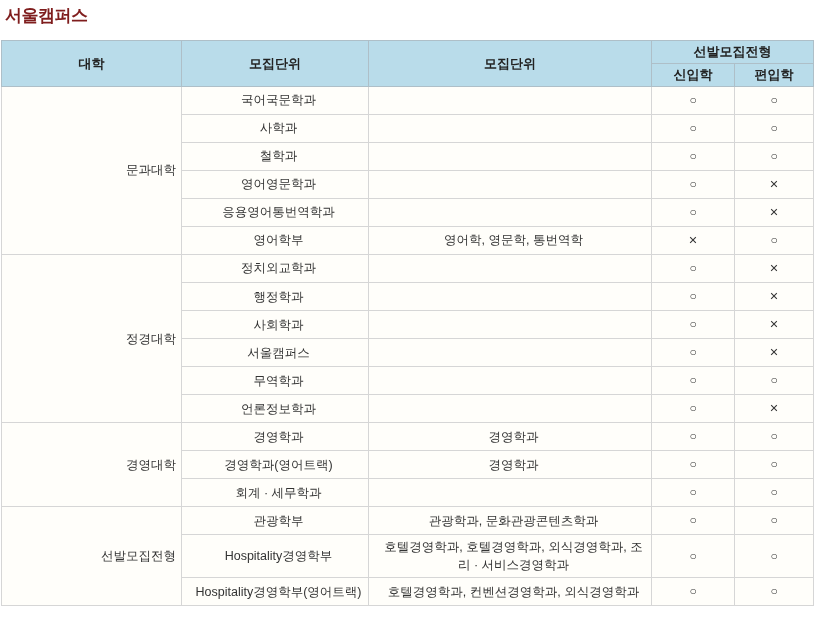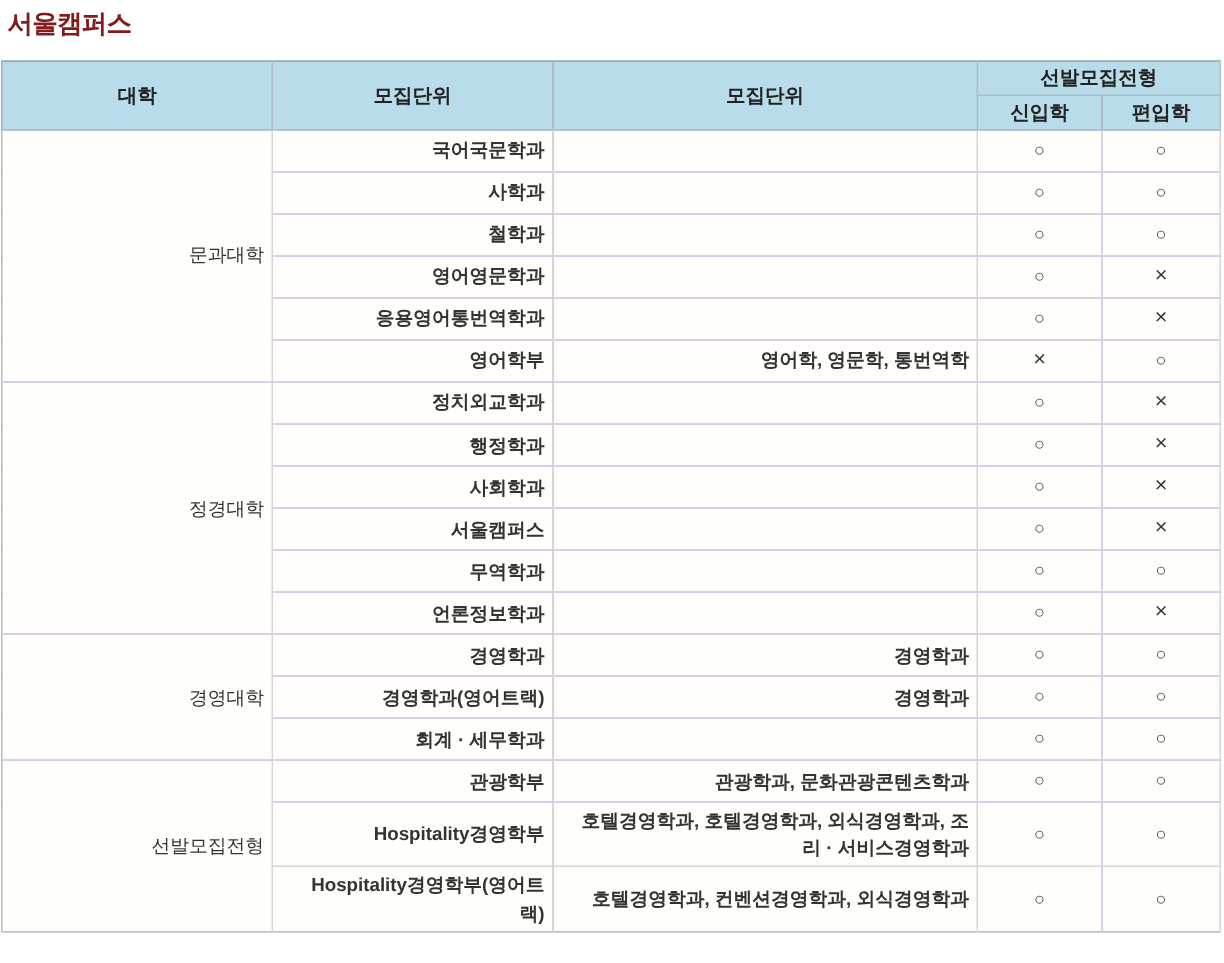--- a/index.html
+++ b/index.html
@@ -16,21 +16,21 @@
     font-size:17px;
     font-weight:800;
     letter-spacing:-0.5px;
     color:#7f1d1d;
   }
   table.admissions {
     border-collapse:collapse;
     table-layout:fixed;
     width:812px;
     margin-left:1px;
-    background:#6d28d9;
+    background:#4d7c0f;
     border:1px solid #c3c3c3;
   }
   col.c-college  { width:180px; }
   col.c-unit     { width:187px; }
   col.c-major    { width:283px; }
   col.c-freshman { width:83px; }
   col.c-transfer { width:79px; }
 
   th {
     background:#b9dcea;
@@ -46,21 +46,21 @@
     border:1px solid #d6d6d6;
     border-top:1px solid #dedede;
     font-size:12.5px;
     height:28px;
     padding:3px 5px;
     line-height:1.45;
     color:#333;
     background:#fffefa;
   }
   td.college { text-align:right; }
-  td.unit, td.major { text-align:right; padding-left:12px;font-weight:bold; }
+  td.unit, td.major { text-align:center; padding-left:12px; }
   td.mark { text-align:center; }
   td.mark.yes { font-size:12px; }
   td.mark.no  { font-size:14.5px; }
 
   
   tr.group-start td { border-top:1px solid #a9a9a9; }
   thead tr.sub th { border-top:1px solid #6d28d9; }
   table.admissions { border-bottom:1px solid #a9a9a9; }
 </style>
 </head>

